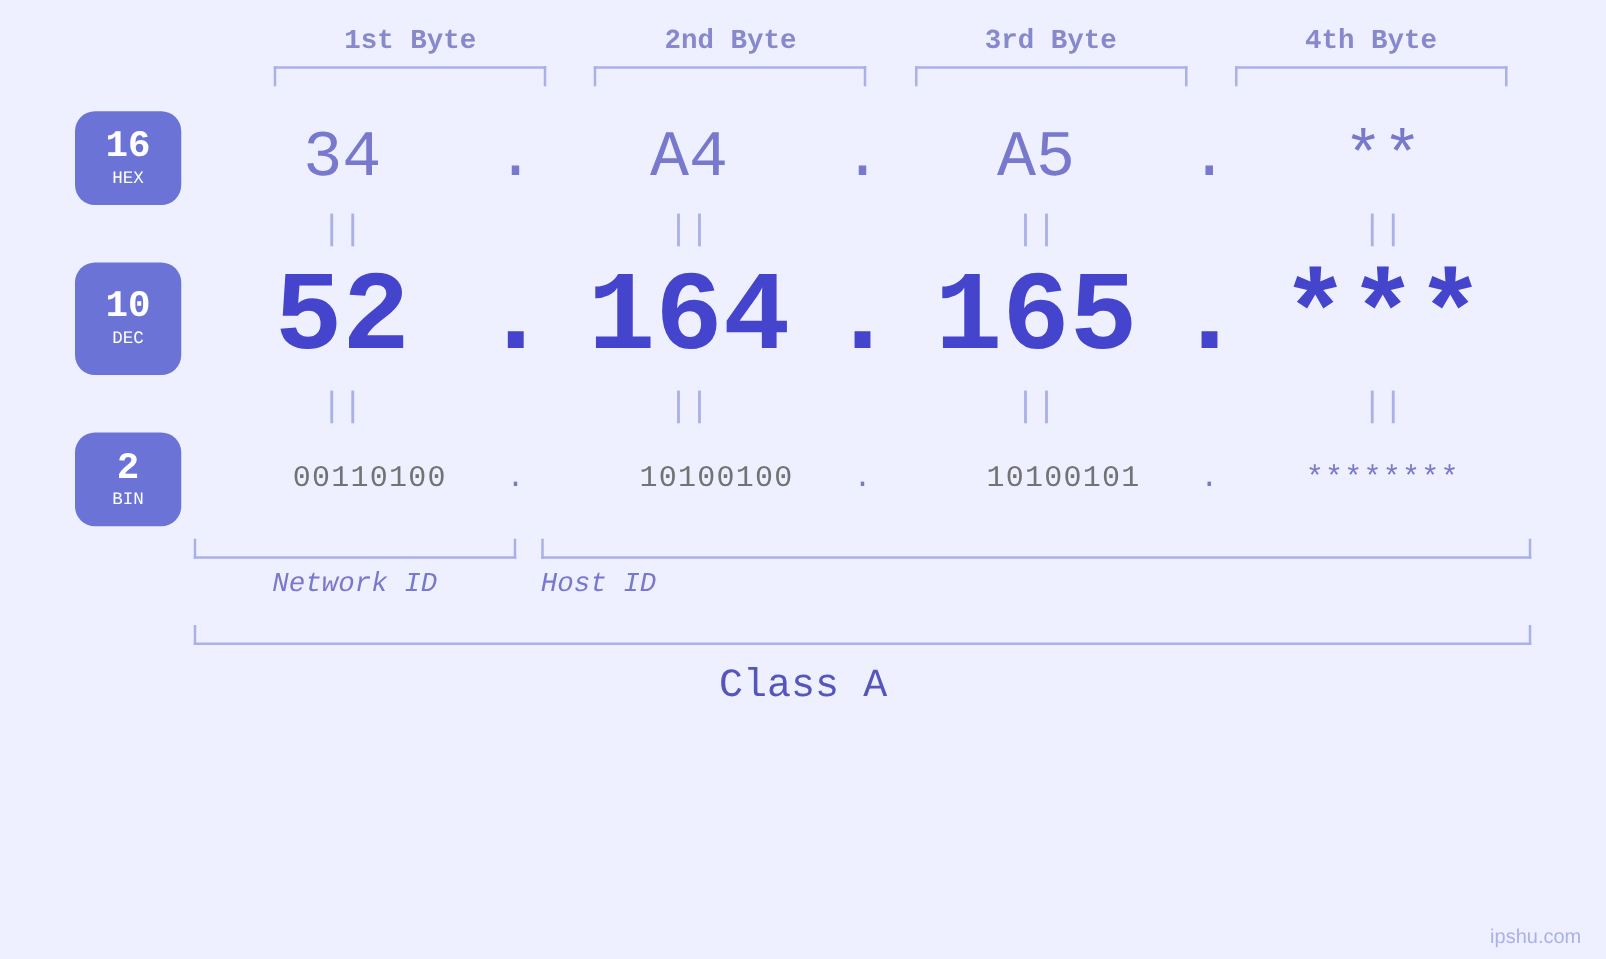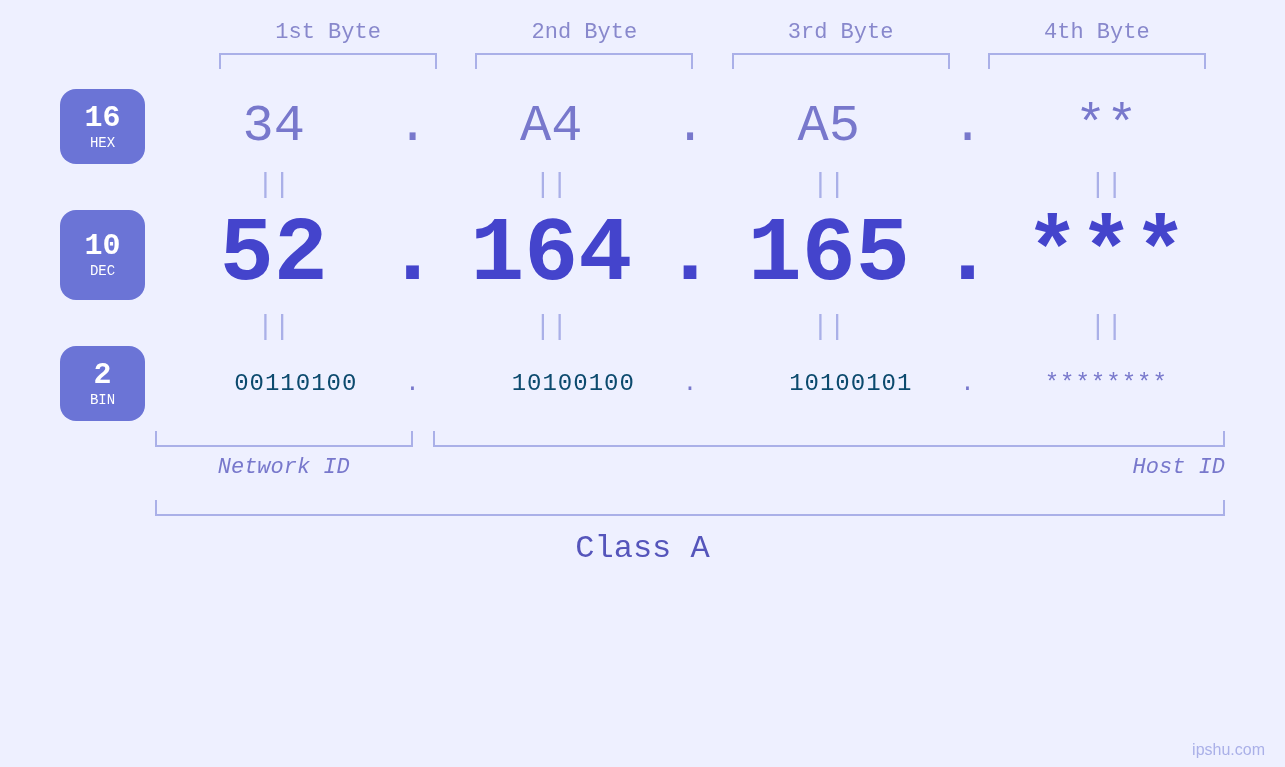--- a/index.html
+++ b/index.html
@@ -23,20 +23,21 @@
       position: relative;
     }
 
     
     .byte-headers {
       display: flex;
       width: 100%;
       justify-content: flex-end;
       margin-bottom: 8px;
       padding-left: 140px;
+      font-weight: bold;
     }
 
     .byte-header {
       flex: 1;
       text-align: center;
       color: #8888cc;
       font-size: 22px;
       font-family: 'Courier New', Courier, monospace;
     }
 
@@ -164,21 +165,21 @@
     }
 
     .dec-dot {
       color: #4444cc;
       font-size: 90px;
       font-weight: bold;
     }
 
     
     .bin-value {
-      color: #0c4a6e;
+      color: #737373;
       font-size: 24px;
       font-family: 'Courier New', Courier, monospace;
       text-align: center;
       letter-spacing: 1px;
       margin-left: 44px;
     }
 
     .bin-dot {
       color: #7878cc;
       font-size: 24px;
@@ -228,21 +229,21 @@
       flex-basis: calc(25% - 10px);
       text-align: center;
       color: #7878cc;
       font-size: 22px;
       font-family: 'Courier New', Courier, monospace;
       margin-right: 20px;
     }
 
     .host-label {
       flex: 1;
-      text-align: right;
+      text-align: left;
       color: #7878cc;
       font-size: 22px;
       font-family: 'Courier New', Courier, monospace;
     }
 
     
     .overall-bracket-row {
       display: flex;
       width: 100%;
       padding-left: 95px;

